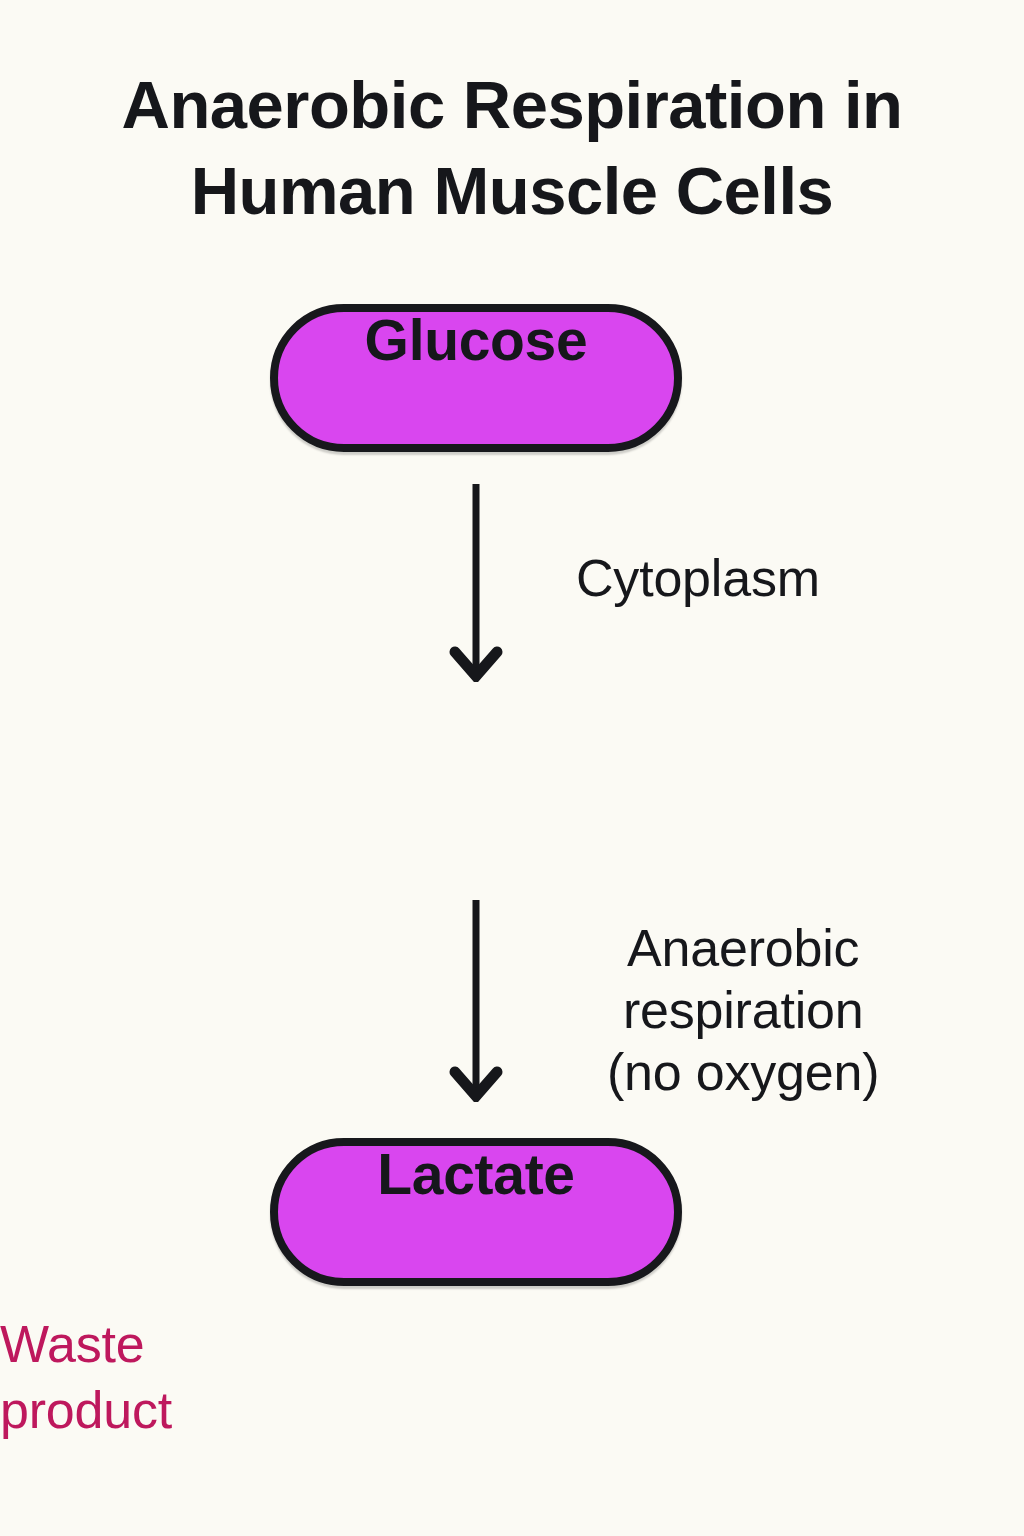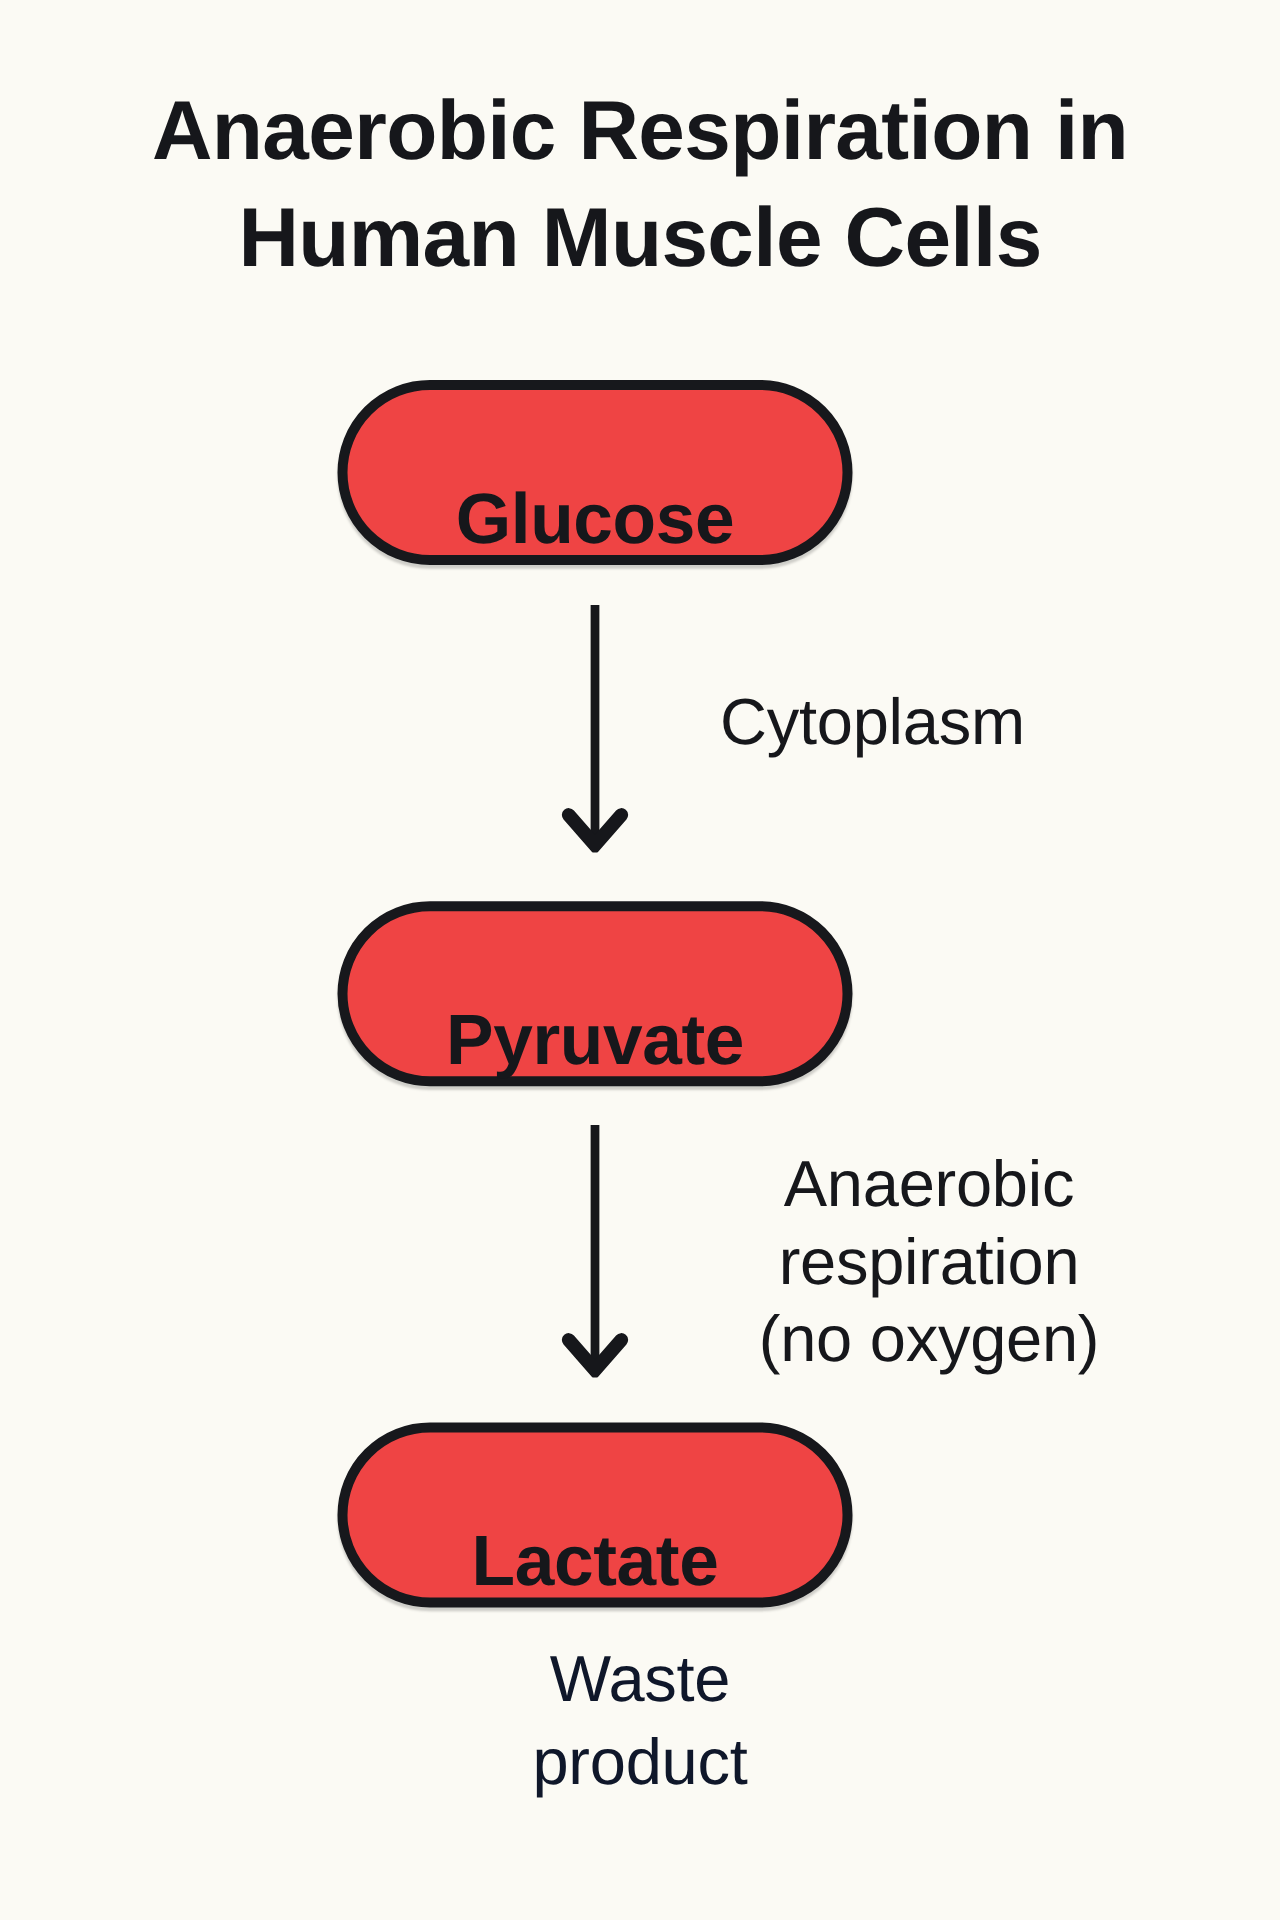--- a/index.html
+++ b/index.html
@@ -39,25 +39,25 @@
   }
 
   
   .node {
     position: absolute;
     left: 50%;
     transform: translateX(-50%);
     width: 412px;
     height: 148px;
     box-sizing: border-box;
-    background: #ef4444;
+    background: #d946ef;
     border: 8px solid #17181c;
     border-radius: 74px;
     display: flex;
-    align-items: flex-end;
+    align-items: flex-start;
     justify-content: center;
     box-shadow: 0 3px 2px rgba(0,0,0,0.18);
   }
   .node-label {
     font-size: 57px;
     font-weight: bold;
     color: #16171b;
     letter-spacing: -0.3px;
     line-height: 1;
   }
@@ -89,25 +89,25 @@
   }
   #edge-label-1 { left: 576px; top: 547px; }
   #edge-label-2 { left: 571px; top: 917px; margin-left: 36px; }
 
   
   .caption {
     position: absolute;
     left: 0;
     top: 1311px;
     width: 1024px;
-    text-align: center;
+    text-align: left;
     font-size: 52px;
     font-weight: normal;
     line-height: 66px;
-    color: #0f172a;
+    color: #be185d;
     letter-spacing: -0.2px;
     white-space: pre-line;
   }
 </style>
 </head>
 <body>
 
 <div class="canvas">
 
   <div class="title">Anaerobic Respiration in
@@ -119,23 +119,20 @@
 
   <div class="arrow" id="arrow-1">
     <svg width="60" height="200" viewBox="0 0 60 200" xmlns="http://www.w3.org/2000/svg">
       <line x1="30" y1="2" x2="30" y2="192" stroke="#16171b" stroke-width="7" stroke-linecap="butt"></line>
       <polyline points="9,170 30,194 51,170" fill="none" stroke="#16171b" stroke-width="11" stroke-linecap="round" stroke-linejoin="miter"></polyline>
     </svg>
   </div>
 
   <div class="edge-label" id="edge-label-1">Cytoplasm</div>
 
-  <div class="node" id="node-pyruvate">
-    <span class="node-label">Pyruvate</span>
-  </div>
 
   <div class="arrow" id="arrow-2">
     <svg width="60" height="204" viewBox="0 0 60 204" xmlns="http://www.w3.org/2000/svg">
       <line x1="30" y1="2" x2="30" y2="196" stroke="#16171b" stroke-width="7" stroke-linecap="butt"></line>
       <polyline points="9,174 30,198 51,174" fill="none" stroke="#16171b" stroke-width="11" stroke-linecap="round" stroke-linejoin="miter"></polyline>
     </svg>
   </div>
 
   <div class="edge-label" id="edge-label-2">Anaerobic
 respiration

